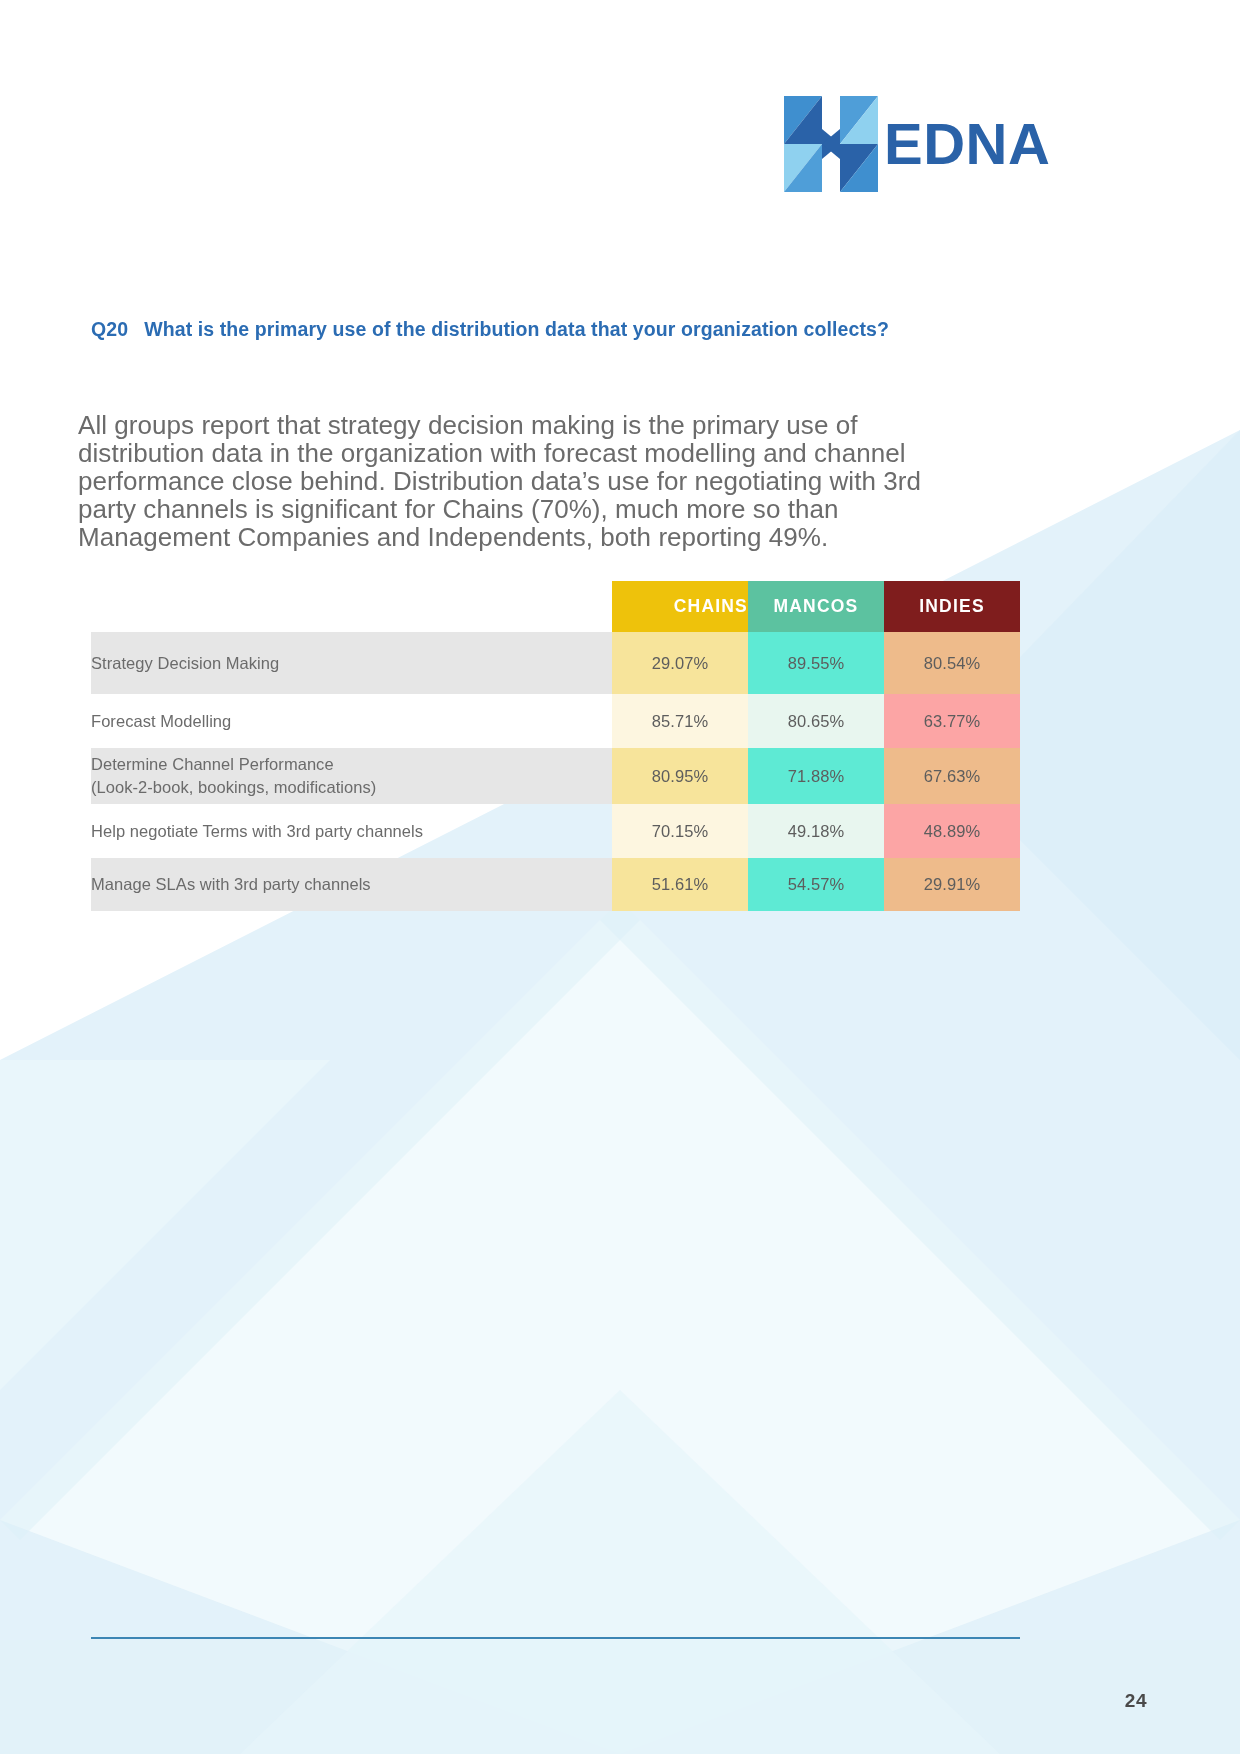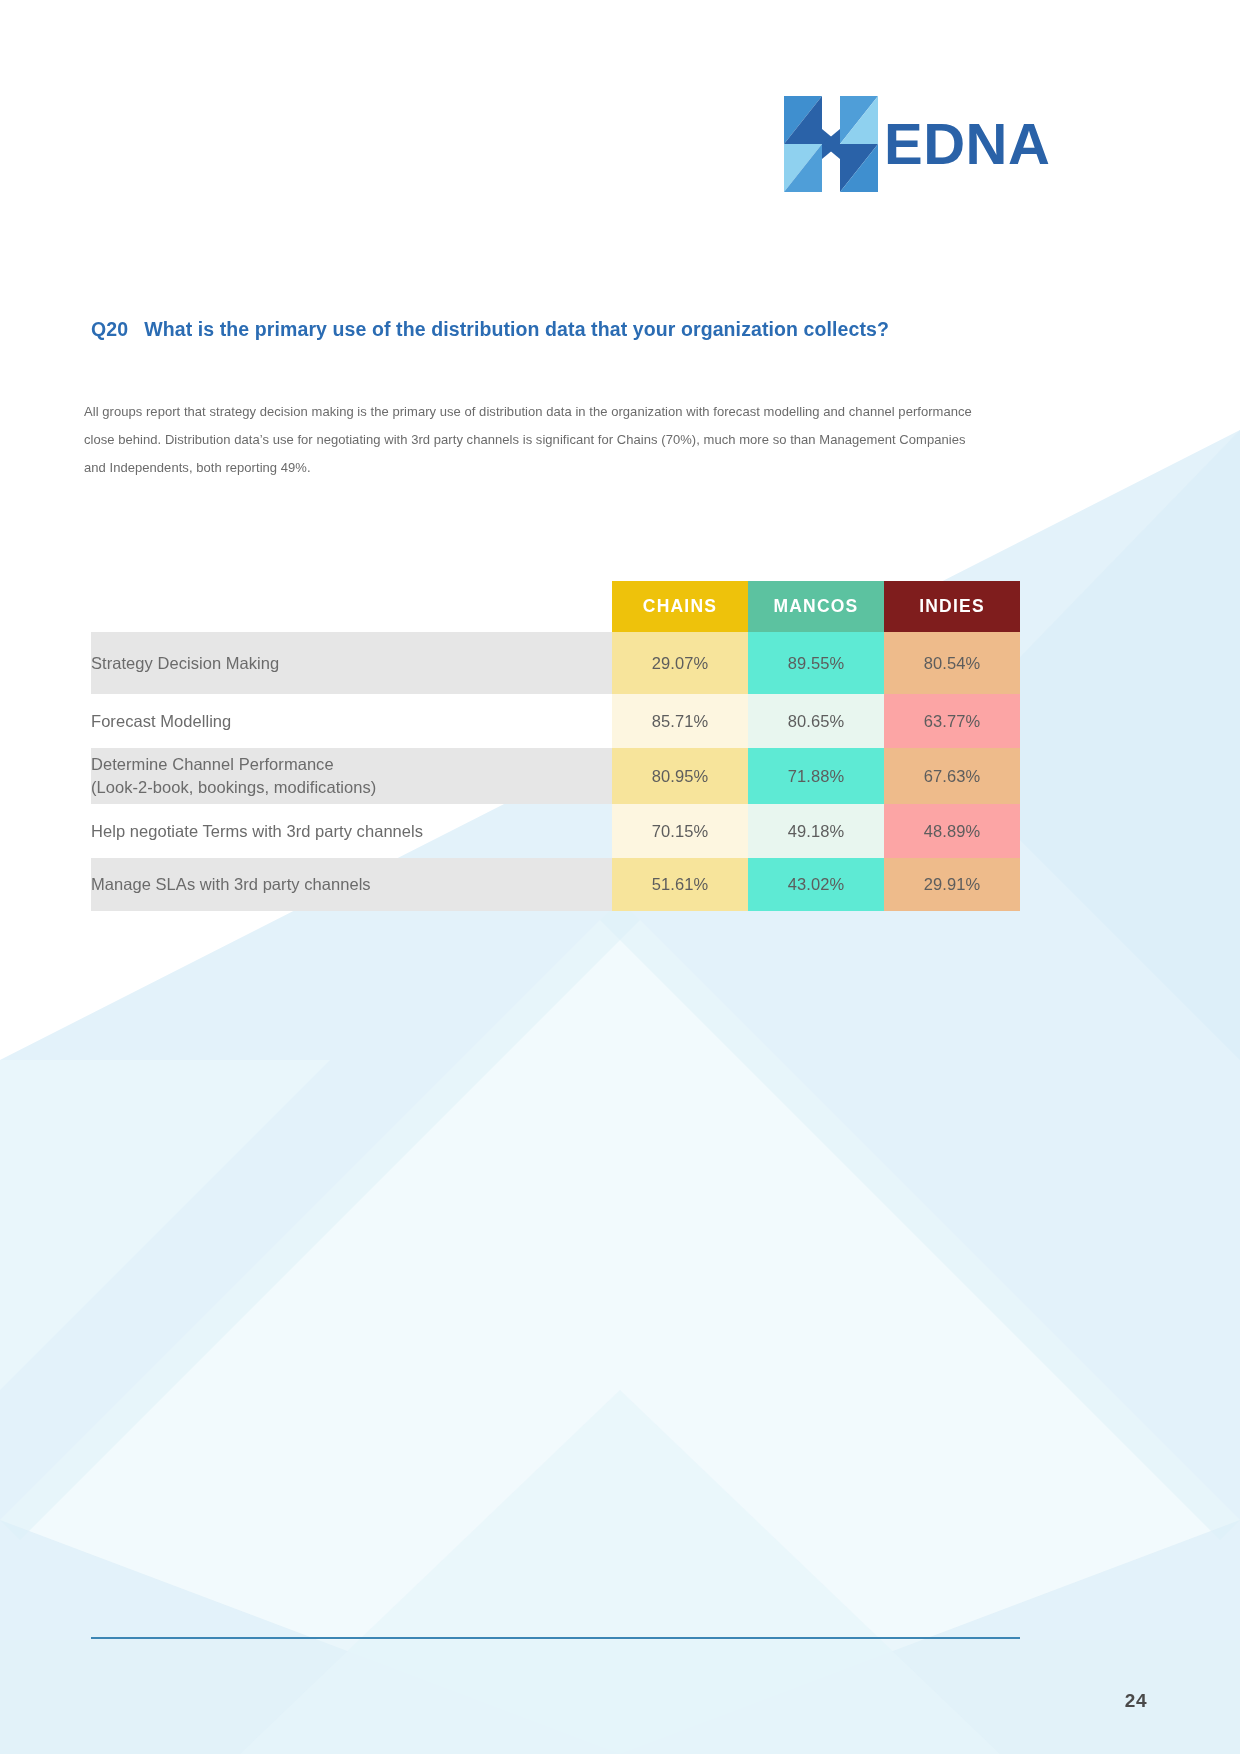--- a/index.html
+++ b/index.html
@@ -69,24 +69,24 @@
     white-space: nowrap;
     text-align: center;
   }
   #question-heading .qnum {
     margin-right: 16px;
   }
 
   
   #intro-paragraph {
     position: absolute;
-    left: 84px;
+    left: 78px;
     top: 385px;
     width: 900px;
-    font-size: 13px;
+    font-size: 26px;
     line-height: 28px;
     color: #6b6b6b;
     letter-spacing: 0.05px;
   }
 
   
   #results-table {
     position: absolute;
     left: 91px;
     top: 581px;
@@ -111,21 +111,21 @@
   }
   .hdr-cell {
     height: 51px;
     color: #ffffff;
     font-size: 17.5px;
     font-weight: bold;
     letter-spacing: 1.2px;
     text-align: center;
     vertical-align: middle;
   }
-  .hdr-chains { background: #eec20b; }
+  .hdr-chains { background: #eec20b; text-align: right; }
   .hdr-mancos { background: #5cc2a0; }
   .hdr-indies { background: #7f1d1d; }
 
   
   .row-label {
     font-size: 16.5px;
     color: #6b6b6b;
     padding: 0 0 0 14px;
     vertical-align: middle;
     line-height: 23px;
@@ -278,21 +278,21 @@
         </td>
         <td class="row-val v-chains">70.15%</td>
         <td class="row-val v-mancos">49.18%</td>
         <td class="row-val v-indies">48.89%</td>
       </tr>
       <tr class="r-odd h-5">
         <td class="row-label">
           <span>Manage SLAs with 3rd party channels</span>
         </td>
         <td class="row-val v-chains">51.61%</td>
-        <td class="row-val v-mancos">43.02%</td>
+        <td class="row-val v-mancos">54.57%</td>
         <td class="row-val v-indies">29.91%</td>
       </tr>
     </tbody>
   </table>
 
   <div id="footer-rule"></div>
   <div id="page-number">24</div>
 
 </div>
 

